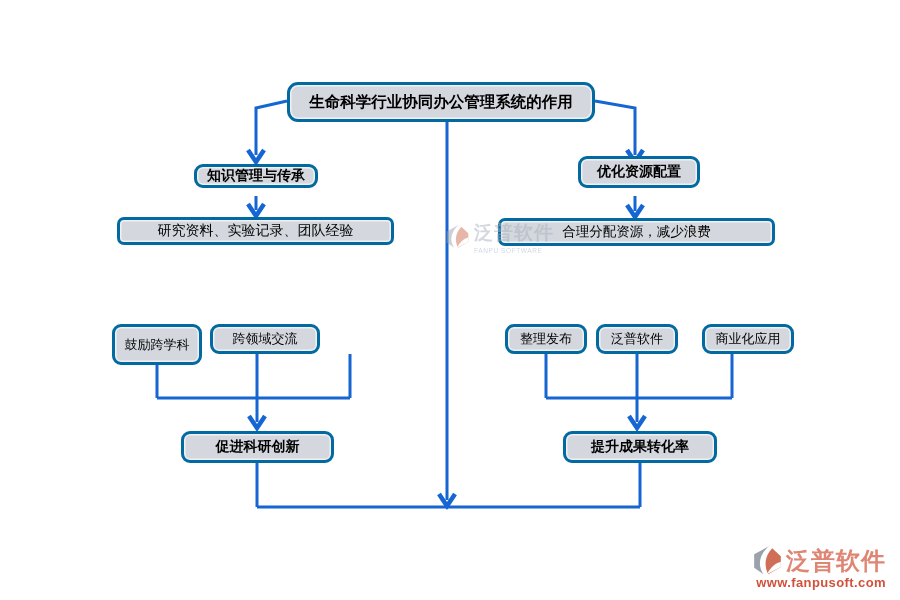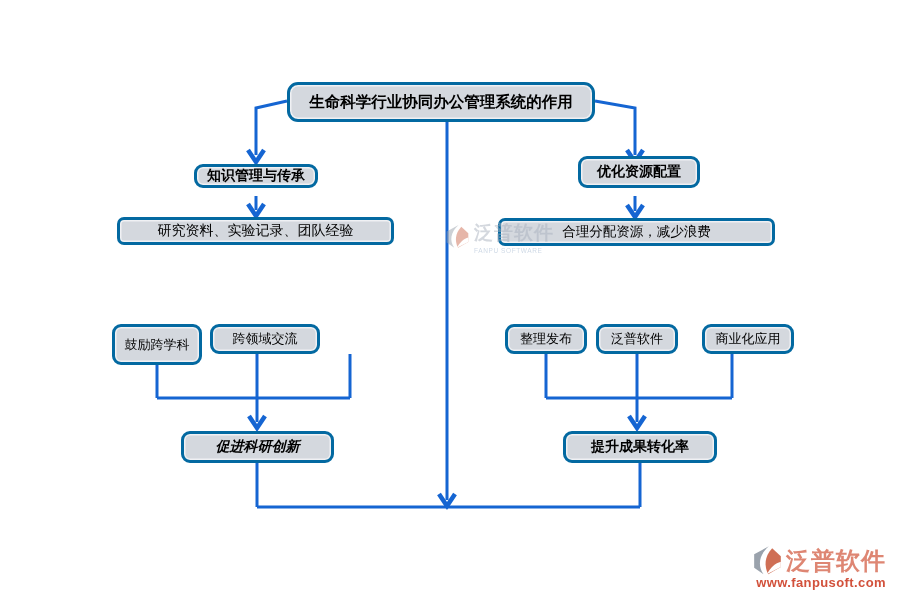--- a/index.html
+++ b/index.html
@@ -22,21 +22,21 @@
   .node-l2-left{left:194px;top:164px;width:124px;height:24px;font-size:14px;}
   .node-l2-right{left:578px;top:156px;width:122px;height:32px;font-size:14px;}
   .node-l3-left{left:117px;top:217px;width:277px;height:28px;border-radius:7px;font-size:14px;}
   .node-l3-right{left:498px;top:218px;width:277px;height:28px;border-radius:7px;font-size:13.5px;}
   .node-ml1{left:112px;top:324px;width:90px;height:41px;}
   .node-ml2{left:210px;top:324px;width:110px;height:30px;}
   .node-ml3{left:308px;top:324px;width:84px;height:30px;}
   .node-mr1{left:505px;top:324px;width:82px;height:30px;text-align:right;}
   .node-mr2{left:596px;top:324px;width:82px;height:30px;}
   .node-mr3{left:686px;top:324px;width:92px;height:30px;margin-left:16px;}
-  .node-out-left{left:181px;top:431px;width:153px;height:32px;font-size:14px;font-style:italic;}
+  .node-out-left{left:181px;top:431px;width:153px;height:32px;font-size:14px;}
   .node-out-right{left:563px;top:431px;width:154px;height:32px;font-size:14px;}
 
   
   .watermark{
     position:absolute;left:444px;top:220px;z-index:3;display:flex;align-items:flex-start;
     opacity:.5;pointer-events:none;
   }
   .watermark .wm-glyph{width:27px;height:26px;margin-top:4px;}
   .wm-col{display:flex;flex-direction:column;margin-left:3px;}
   .wm-brand{font-size:19px;font-weight:bold;color:#aab2bf;letter-spacing:1px;}

